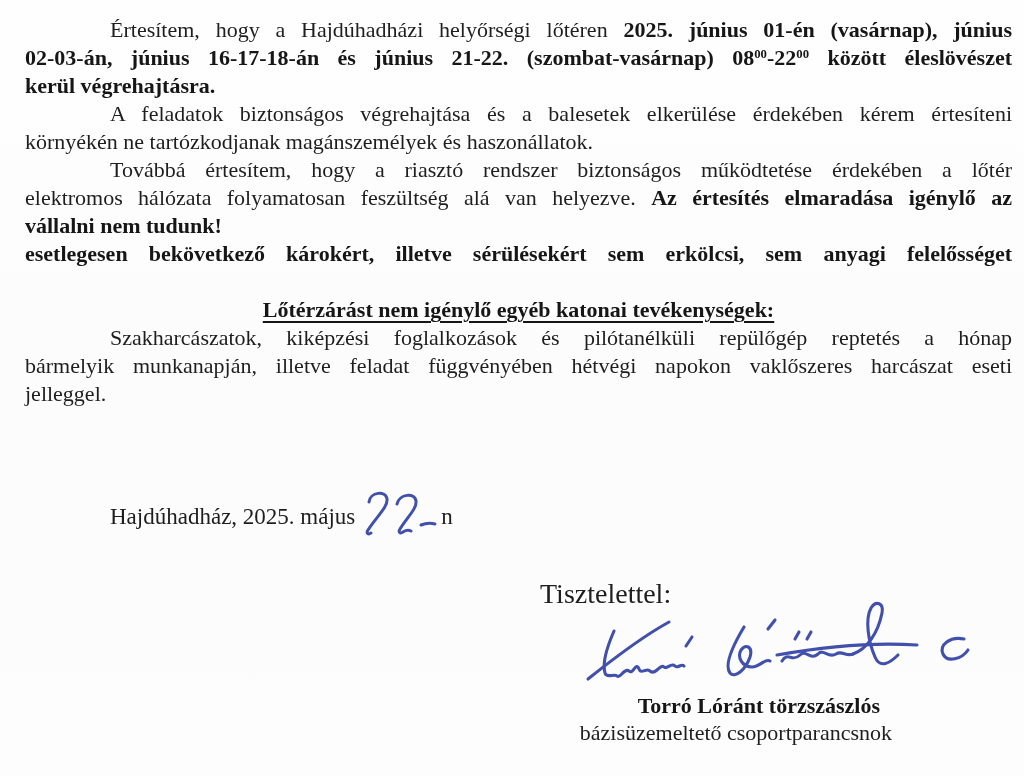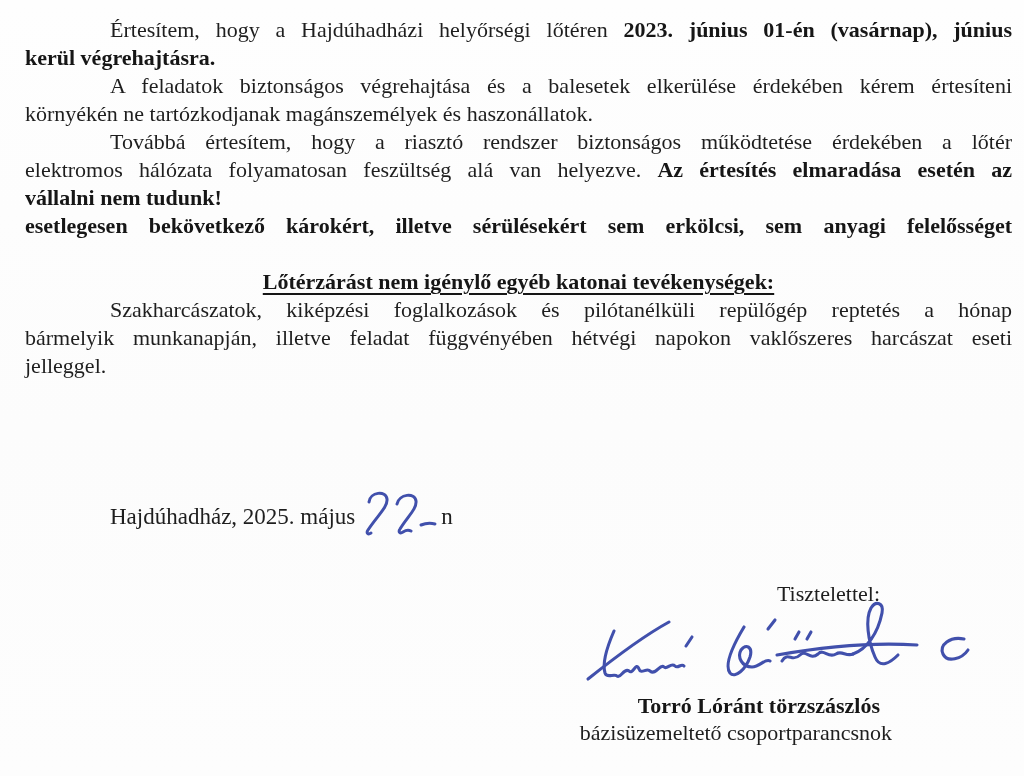--- a/index.html
+++ b/index.html
@@ -61,22 +61,22 @@
   }
   .handwritten-day-svg {
     vertical-align: -15px;
     margin: 0 4px 0 6px;
   }
   .closing {
     position: absolute;
     top: 581px;
     left: 540px;
     width: 340px;
-    text-align: right;
-    font-size: 22px;
+    text-align: left;
+    font-size: 28px;
     line-height: 26px;
   }
   .signature-svg {
     position: absolute;
     top: 599px;
     left: 572px;
   }
   .signer-name {
     position: absolute;
     top: 693px;
@@ -99,30 +99,31 @@
   }
   .ink { stroke: #4150ac; fill: none; stroke-linecap: round; stroke-linejoin: round; }
 </style>
 </head>
 <body>
 
 <div class="page">
 
   <div class="body-text">
     <div>
-        <div class="line indent"><span class="">Értesítem, hogy a Hajdúhadházi helyőrségi lőtéren </span><span class="b">2023. június 01-én (vasárnap), június</span></div>
+        <div class="line indent"><span class="">Értesítem, hogy a Hajdúhadházi helyőrségi lőtéren </span><span class="b">2025. június 01-én (vasárnap), június</span></div>
+        <div class="line"><span class="b">02-03-án, június 16-17-18-án és június 21-22. (szombat-vasárnap) 08</span><span class="b sup">00</span><span class="b">-22</span><span class="b sup">00</span><span class="b"> között éleslövészet</span></div>
         <div class="line last"><span class="b">kerül végrehajtásra.</span></div>
       </div>
     <div>
         <div class="line indent"><span class="">A feladatok biztonságos végrehajtása és a balesetek elkerülése érdekében kérem értesíteni</span></div>
         <div class="line last"><span class="">környékén ne tartózkodjanak magánszemélyek és haszonállatok.</span></div>
       </div>
     <div>
         <div class="line indent"><span class="">Továbbá értesítem, hogy a riasztó rendszer biztonságos működtetése érdekében a lőtér</span></div>
-        <div class="line"><span class="">elektromos hálózata folyamatosan feszültség alá van helyezve. </span><span class="b">Az értesítés elmaradása esetén az</span></div>
+        <div class="line"><span class="">elektromos hálózata folyamatosan feszültség alá van helyezve. </span><span class="b">Az értesítés elmaradása igénylő az</span></div>
         <div class="line last"><span class="b">vállalni nem tudunk!</span></div>
         <div class="line"><span class="b">esetlegesen bekövetkező károkért, illetve sérülésekért sem erkölcsi, sem anyagi felelősséget</span></div>
       </div>
     <div class="section-heading">Lőtérzárást nem igénylő egyéb katonai tevékenységek:</div>
     <div>
         <div class="line indent"><span class="">Szakharcászatok, kiképzési foglalkozások és pilótanélküli repülőgép reptetés a hónap</span></div>
         <div class="line"><span class="">bármelyik munkanapján, illetve feladat függvényében hétvégi napokon vaklőszeres harcászat eseti</span></div>
         <div class="line last"><span class="">jelleggel.</span></div>
       </div>
   </div>

